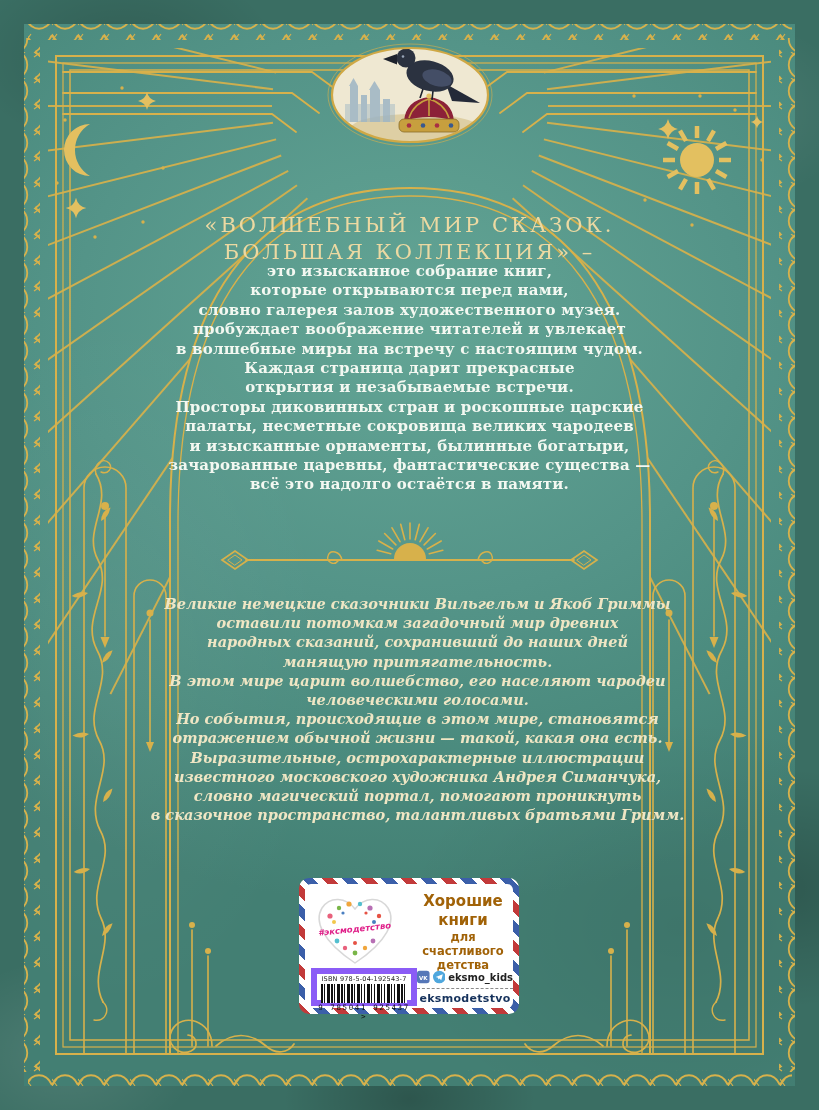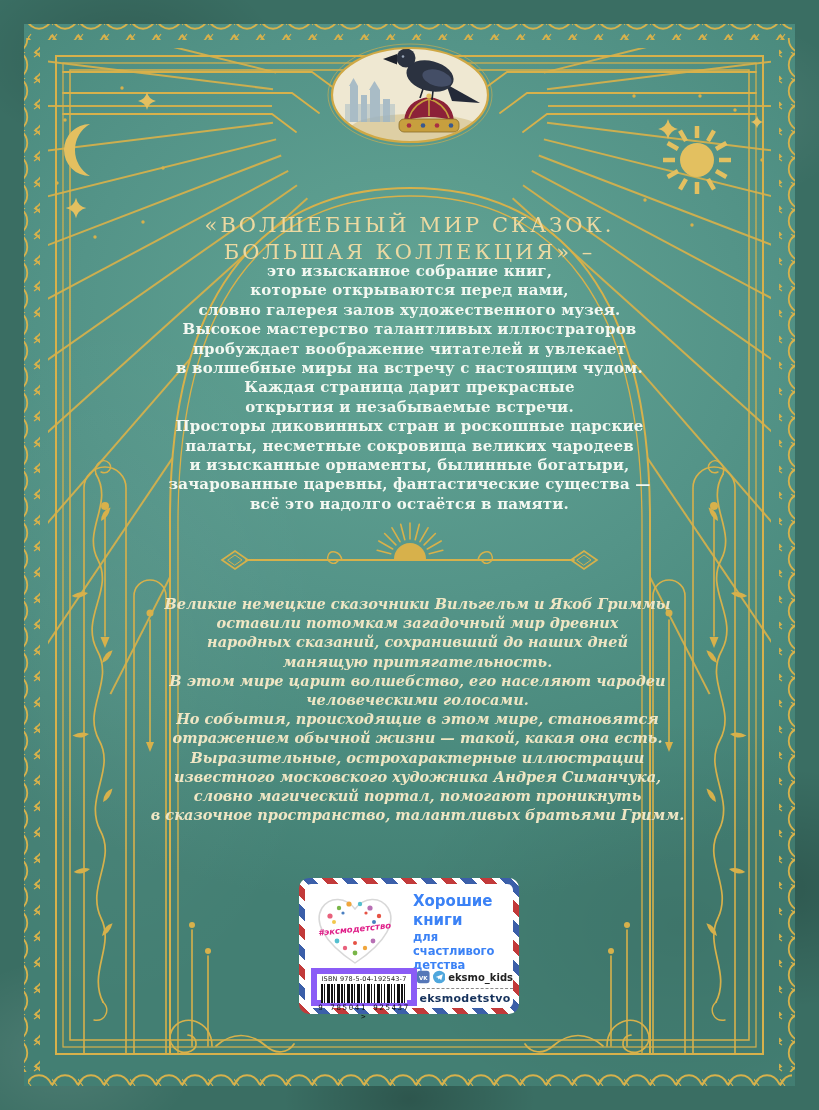--- a/index.html
+++ b/index.html
@@ -25,21 +25,21 @@
     font-weight:700;font-size:15px;line-height:19.4px;color:#f3f8f1;letter-spacing:.2px;}
   .grimm{position:absolute;top:594px;left:0;width:819px;text-align:center;
     font-style:italic;font-weight:700;font-size:14.5px;line-height:19.2px;color:#efe6c4;padding-left:8px;}
   
   .card{position:absolute;left:299px;top:878px;width:220px;height:136px;z-index:3;
     border-radius:10px;padding:6px;box-sizing:border-box;
     background:repeating-linear-gradient(45deg,#c23a3a 0 8px,#ffffff 8px 14px,#3b5fa9 14px 22px,#ffffff 22px 28px);}
   .card-inner{position:relative;width:100%;height:100%;background:#fff;border-radius:6px;
     font-family:"DejaVu Sans", sans-serif;}
   .heart{position:absolute;left:5px;top:7px;}
-  .slogan{position:absolute;left:108px;top:8px;width:100px;color:#3b82f6;font-weight:700;}
+  .slogan{position:absolute;left:108px;top:8px;width:100px;text-align:center;color:#a16207;font-weight:700;}
   .slogan div:nth-child(1),.slogan div:nth-child(2){font-size:15px;line-height:19px;}
   .slogan div:nth-child(3),.slogan div:nth-child(4){font-size:11.5px;line-height:14px;}
   .barcode{position:absolute;left:6px;top:84px;width:106px;height:38px;background:#fff;
     border:6px solid #8b5cf6;box-sizing:border-box;text-align:center;}
   .isbn{font-size:6.5px;color:#222;line-height:8px;margin-top:1px;letter-spacing:.2px;}
   .bars{height:19px;margin:1px 4px 0 4px;
     background:repeating-linear-gradient(90deg,#111 0 1.5px,#fff 1.5px 2.8px,#111 2.8px 3.6px,#fff 3.6px 6px,#111 6px 8.6px,#fff 8.6px 10px);}
   .digits{font-size:7.5px;color:#111;letter-spacing:1.6px;line-height:9px;font-family:"DejaVu Sans Mono",monospace;}
   .social{position:absolute;left:112px;top:86px;width:96px;}
   .social-row{display:flex;align-items:center;gap:3px;}
@@ -246,21 +246,20 @@
 
   <div class="textlayer">
     <div class="title">
         <div>«ВОЛШЕБНЫЙ МИР СКАЗОК.</div>
         <div>БОЛЬШАЯ КОЛЛЕКЦИЯ» –</div>
       </div>
     <div class="intro">
         <div>это изысканное собрание книг,</div>
         <div>которые открываются перед нами,</div>
         <div>словно галерея залов художественного музея.</div>
-        <div>Высокое мастерство талантливых иллюстраторов</div>
         <div>пробуждает воображение читателей и увлекает</div>
         <div>в волшебные миры на встречу с настоящим чудом.</div>
         <div>Каждая страница дарит прекрасные</div>
         <div>открытия и незабываемые встречи.</div>
         <div>Просторы диковинных стран и роскошные царские</div>
         <div>палаты, несметные сокровища великих чародеев</div>
         <div>и изысканные орнаменты, былинные богатыри,</div>
         <div>зачарованные царевны, фантастические существа —</div>
         <div>всё это надолго остаётся в памяти.</div>
       </div>

